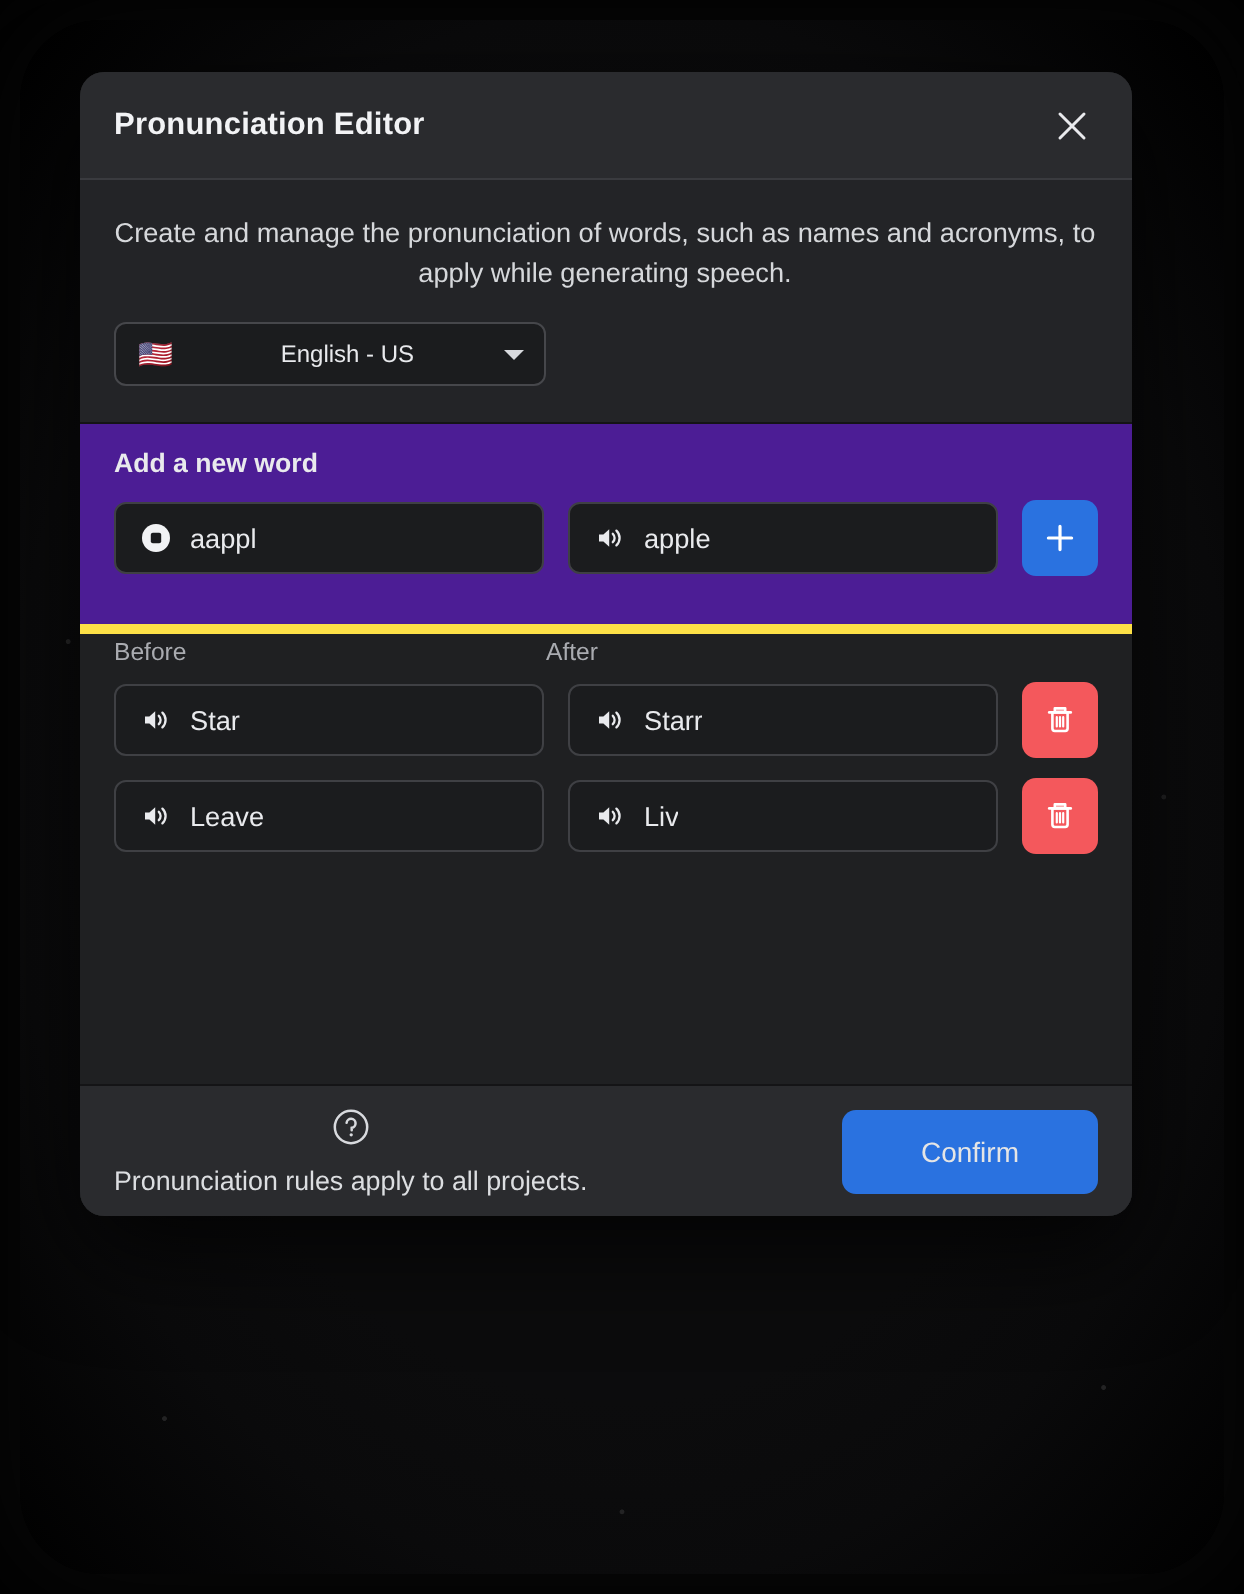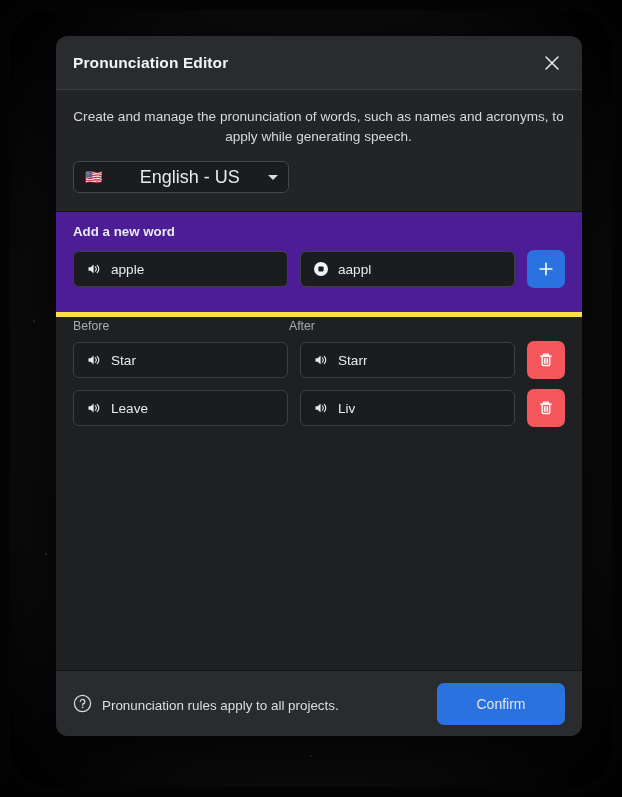--- a/index.html
+++ b/index.html
@@ -45,24 +45,24 @@
       radial-gradient(circle at 90% 88%, rgba(255,255,255,0.20) 0 1px, transparent 1.4px),
       radial-gradient(circle at 95% 50%, rgba(255,255,255,0.16) 0 1px, transparent 1.4px),
       radial-gradient(circle at 92% 14%, rgba(255,255,255,0.22) 0 1px, transparent 1.4px),
       radial-gradient(circle at 40% 4%, rgba(255,255,255,0.16) 0 1px, transparent 1.4px);
     pointer-events: none;
   }
 
   
   #dialog {
     position: absolute;
-    left: 56px;
+    left: 40px;
     top: 36px;
     width: 526px;
-    height: 700px;
+    height: 572px;
     background: #1f2022;
     border-radius: 12px;
     overflow: hidden;
     box-shadow: 0 18px 50px rgba(0,0,0,0.75);
   }
 
   
   .dlg-header {
     height: 54px;
     background: #2a2b2e;
@@ -106,21 +106,21 @@
     background: #1b1c1e;
     border: 1px solid #46474b;
     border-radius: 6px;
     display: flex;
     align-items: center;
     padding: 0 10px 0 11px;
     box-sizing: border-box;
     cursor: pointer;
   }
   .flag { font-size: 14px; margin-right: 9px; line-height: 1; }
-  .lang-label { color: #e8e9ec; font-size: 18px; flex: 1; }
+  .lang-label { color: #e8e9ec; font-size: 12px; flex: 1; }
   .caret {
     width: 0; height: 0;
     border-left: 5px solid transparent;
     border-right: 5px solid transparent;
     border-top: 5.5px solid #d8dade;
   }
 
   
   .addrow-band {
     background: #4c1d95;
@@ -203,22 +203,23 @@
     background: #2a2b2e;
     border-top: 1px solid #141416;
     display: flex;
     align-items: center;
     justify-content: space-between;
     padding: 0 17px;
     box-sizing: border-box;
   }
   .foot-note {
     display: flex;
-    align-items: flex-end;
+    align-items: center;
     gap: 10px;
+    flex-direction: column;
   }
   .foot-note-text {
     color: #dcdee1;
     font-size: 13.4px;
   }
   .confirm-btn {
     width: 128px;
     height: 42px;
     background: #2a72e0;
     border-radius: 7px;
@@ -258,36 +259,36 @@
     </div>
   </div>
 
   <div class="addrow-band">
     <div class="band-label">Add a new word</div>
     <div class="row">
 
       <div class="field">
         <span class="ficon">
           <svg width="16" height="16" viewBox="0 0 16 16">
-            <path d="M2.5 6.2 h2.2 L7.6 3.6 v8.8 L4.7 9.8 H2.5 Z" fill="#e9eaed"></path>
-            <path d="M9.4 5.9 a2.9 2.9 0 0 1 0 4.2" stroke="#e9eaed" stroke-width="1.15" fill="none" stroke-linecap="round"></path>
-            <path d="M11.2 4.3 a5.1 5.1 0 0 1 0 7.4" stroke="#e9eaed" stroke-width="1.15" fill="none" stroke-linecap="round"></path>
-          </svg>
-        </span>
-        <span class="fval">apple</span>
-      </div>
-
-      <div class="field">
-        <span class="ficon">
-          <svg width="16" height="16" viewBox="0 0 16 16">
             <circle cx="8" cy="8" r="7" fill="#f2f3f5"></circle>
             <rect x="5.4" y="5.4" width="5.2" height="5.2" rx="1" fill="#1b1c1e"></rect>
           </svg>
         </span>
         <span class="fval">aappl</span>
+      </div>
+
+      <div class="field">
+        <span class="ficon">
+          <svg width="16" height="16" viewBox="0 0 16 16">
+            <path d="M2.5 6.2 h2.2 L7.6 3.6 v8.8 L4.7 9.8 H2.5 Z" fill="#e9eaed"></path>
+            <path d="M9.4 5.9 a2.9 2.9 0 0 1 0 4.2" stroke="#e9eaed" stroke-width="1.15" fill="none" stroke-linecap="round"></path>
+            <path d="M11.2 4.3 a5.1 5.1 0 0 1 0 7.4" stroke="#e9eaed" stroke-width="1.15" fill="none" stroke-linecap="round"></path>
+          </svg>
+        </span>
+        <span class="fval">apple</span>
       </div>
 
       <div class="sq-btn add">
         <svg width="20" height="20" viewBox="0 0 20 20">
           <path d="M10 4.2 V15.8 M4.2 10 H15.8" stroke="#ffffff" stroke-width="1.6" stroke-linecap="round"></path>
         </svg>
       </div>
 
     </div>
   </div>

